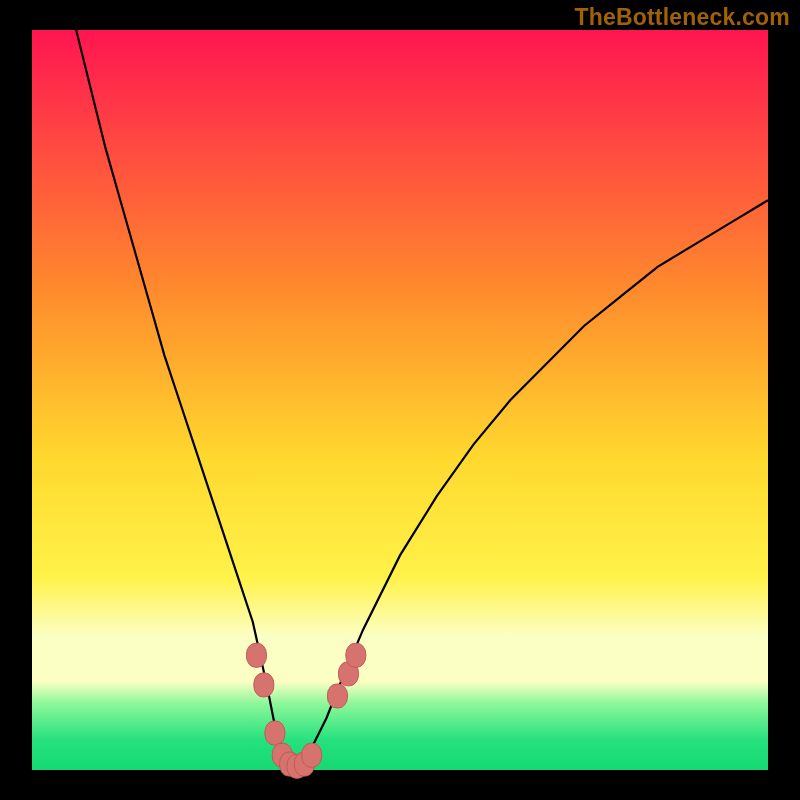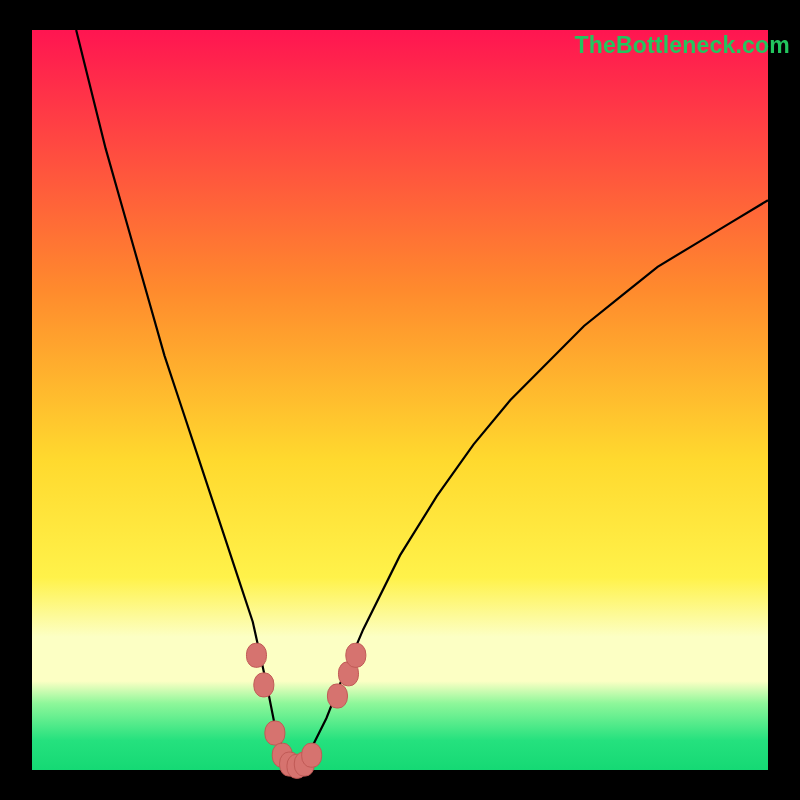--- a/index.html
+++ b/index.html
@@ -16,24 +16,23 @@
     height: 800px;
     background: #000;
   }
   .watermark {
     position: absolute;
     top: 4px;
     right: 10px;
     font-family: Arial, Helvetica, sans-serif;
     font-size: 23px;
     font-weight: 600;
-    color: #22c55e;
+    color: #a16207;
     letter-spacing: 0.2px;
     z-index: 10;
-    margin-top: 28px;
   }
   svg.plot {
     position: absolute;
     left: 0;
     top: 0;
   }
 </style>
 </head>
 <body>
 

